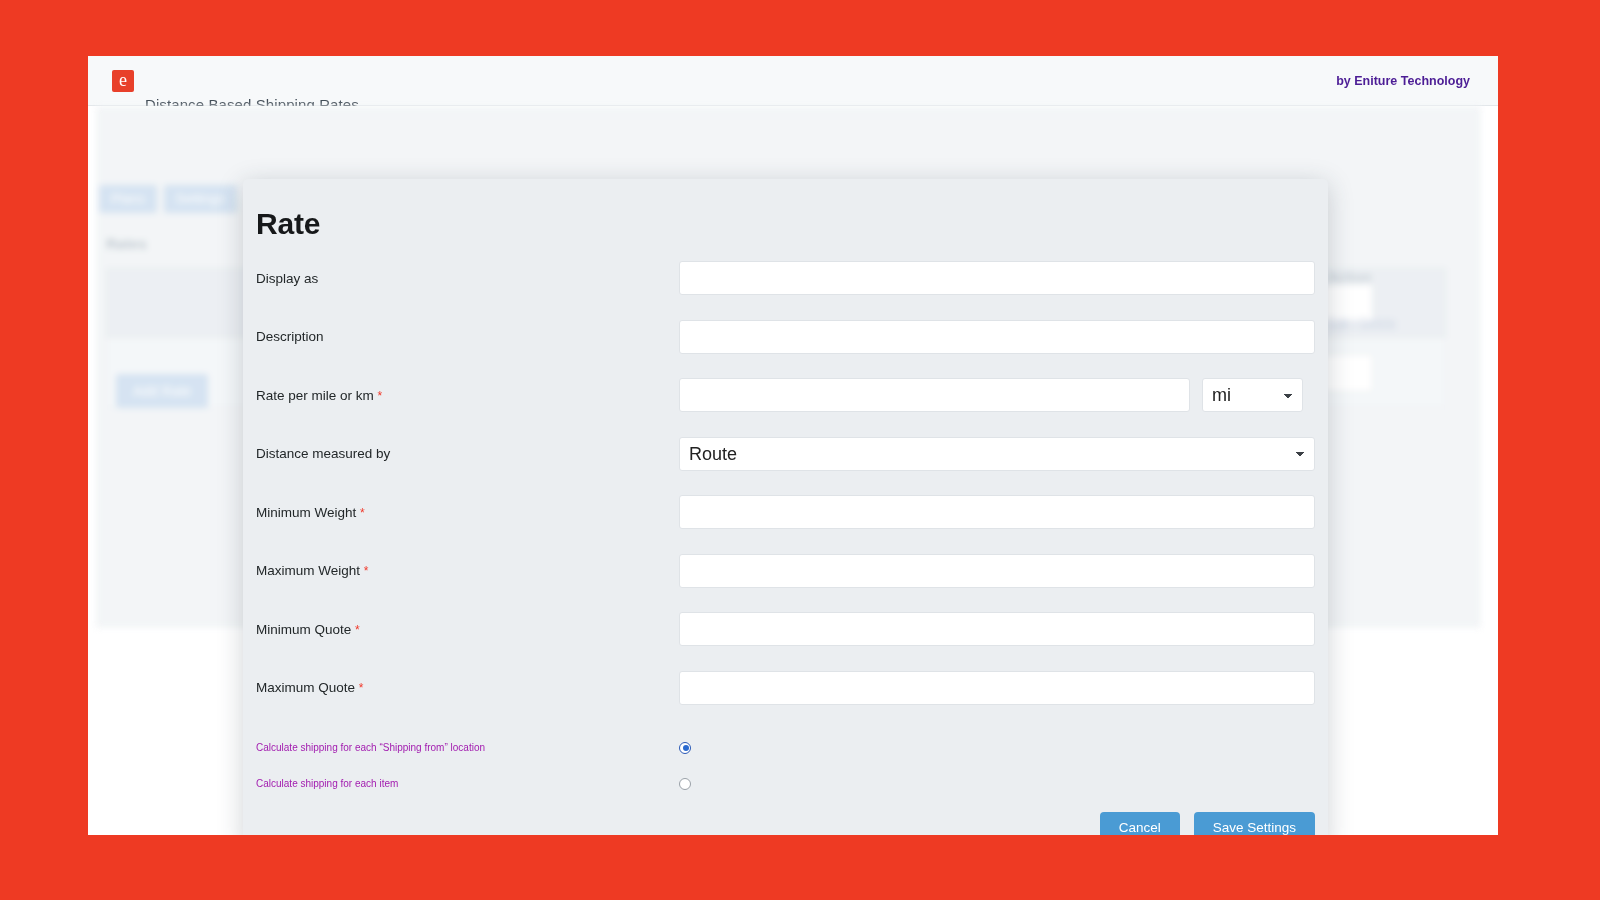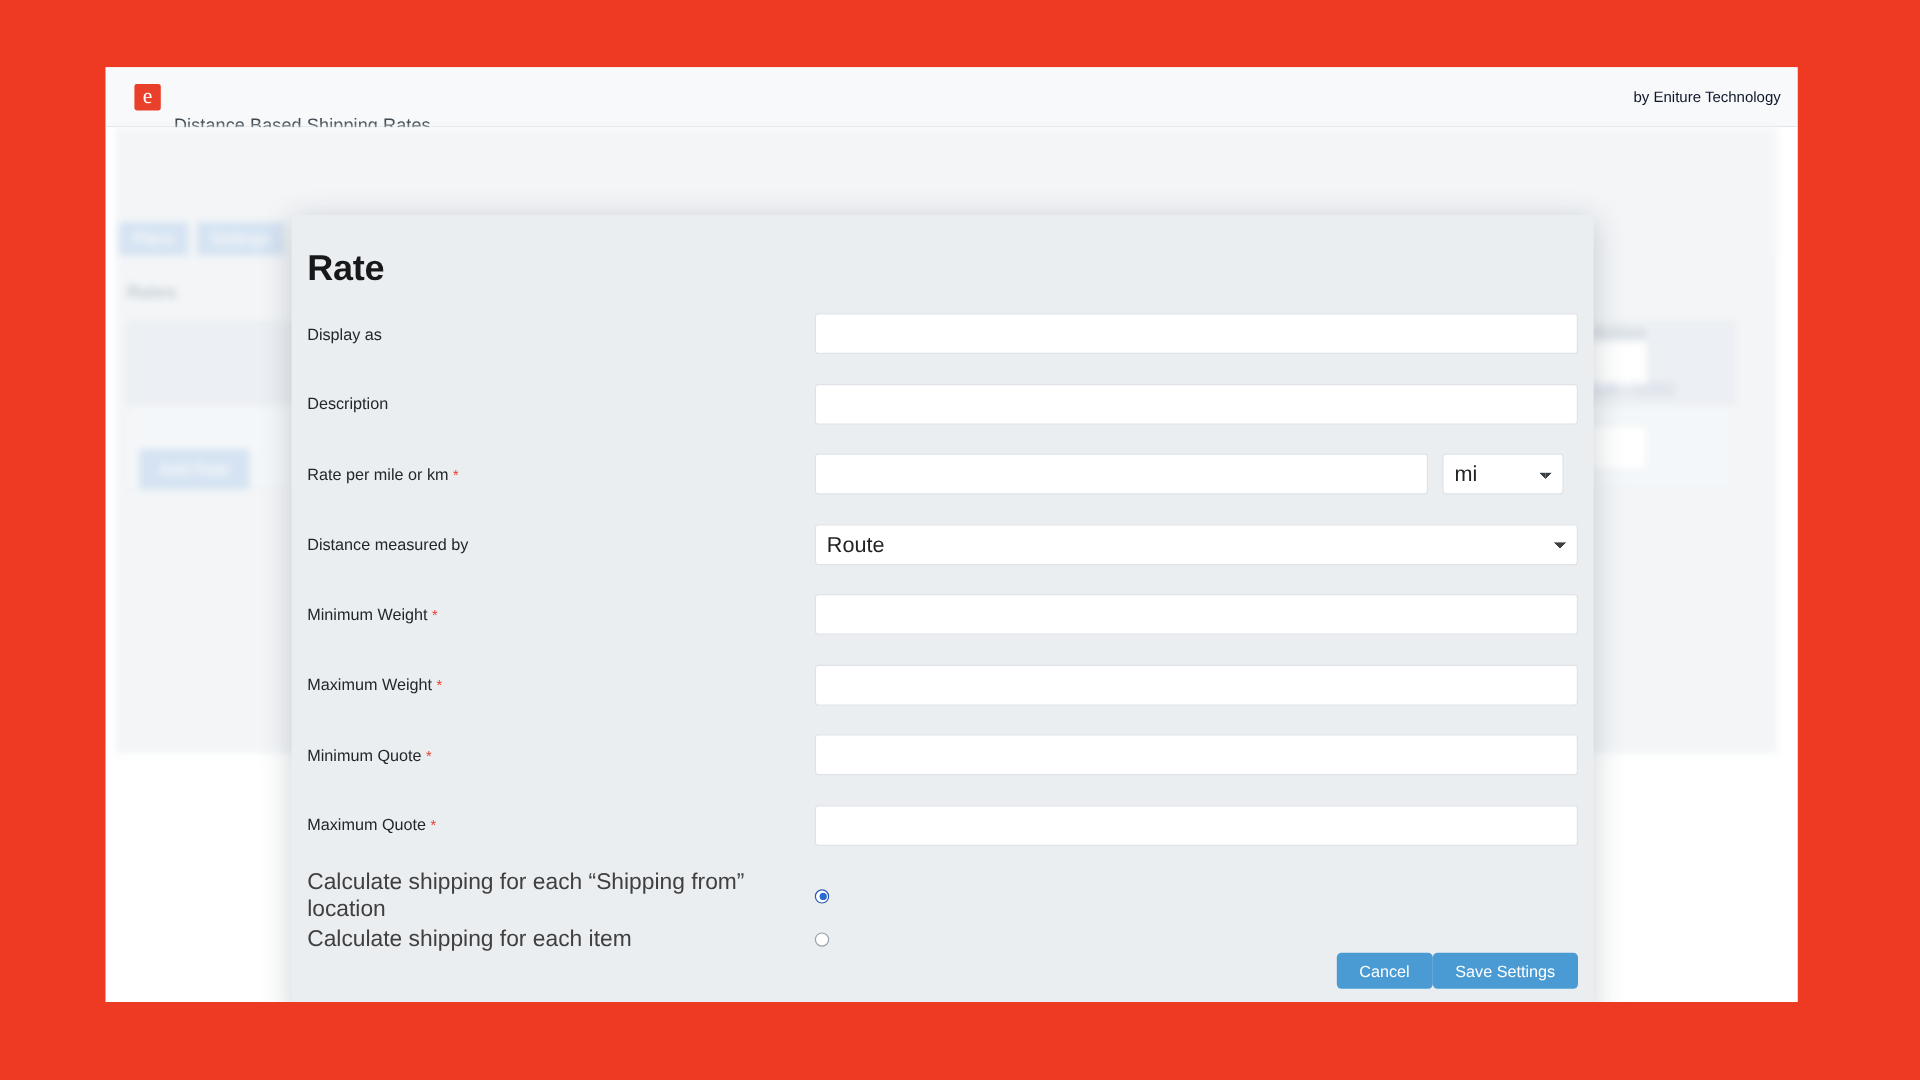--- a/index.html
+++ b/index.html
@@ -39,22 +39,22 @@
     font-family:"Liberation Serif", serif;
     font-weight:400;
     text-align:center;
     display:flex; align-items:center; justify-content:center;
     padding-bottom:2px;
   }
   .brand-title{
     font-size:15px; color:#3d4852; letter-spacing:.1px;margin-top:48px;
   }
   .by-line{
-    position:absolute; right:14px; top:50%; transform:translateY(-50%);
-    font-size:12.5px; color:#0f172a;
+    position:absolute; right:28px; top:50%; transform:translateY(-50%);
+    font-size:12.5px; color:#4c1d95;font-weight:bold;
   }
 
   
   .page-body{
     position:relative;
     height:729px;
     background:#ffffff;
   }
   .blur-layer{
     position:absolute; inset:0;
@@ -181,21 +181,21 @@
     background-size:5px 5px, 5px 5px;
     background-repeat:no-repeat;
   }
   .sel.unit{ width:101px; flex:none; }
   .sel.full{ width:100%; }
 
   .radio-row{
     display:flex; align-items:center;
     height:36px;
   }
-  .radio-row .label{ width:423px; font-size:19px; color:#404040; flex:none; }
+  .radio-row .label{ width:423px; font-size:10px; color:#a21caf; flex:none; }
   .radio-wrap{ flex:1; }
   .radio{
     width:12px; height:12px;
     border-radius:50%;
     border:1px solid #9aa1a8;
     background:#fff;
     display:inline-block;
     position:relative;
     vertical-align:middle;
     cursor:pointer;
@@ -203,22 +203,22 @@
   .radio.on{ border-color:#2a59b6; }
   .radio.on::after{
     content:""; position:absolute;
     left:2.5px; top:2.5px;
     width:6px; height:6px;
     border-radius:50%;
     background:#2a6ad0;
   }
 
   .actions{
-    position:absolute; right:13px; bottom:25px;
-    display:flex; 
+    position:absolute; right:13px; bottom:7px;
+    display:flex; gap:14px;
   }
   .btn{
     background:#4a9bd4;
     color:#ffffff;
     border:none;
     border-radius:4px;
     font-family:"Liberation Sans", sans-serif;
     font-size:13.5px;
     padding:0 19px;
     height:30px;

